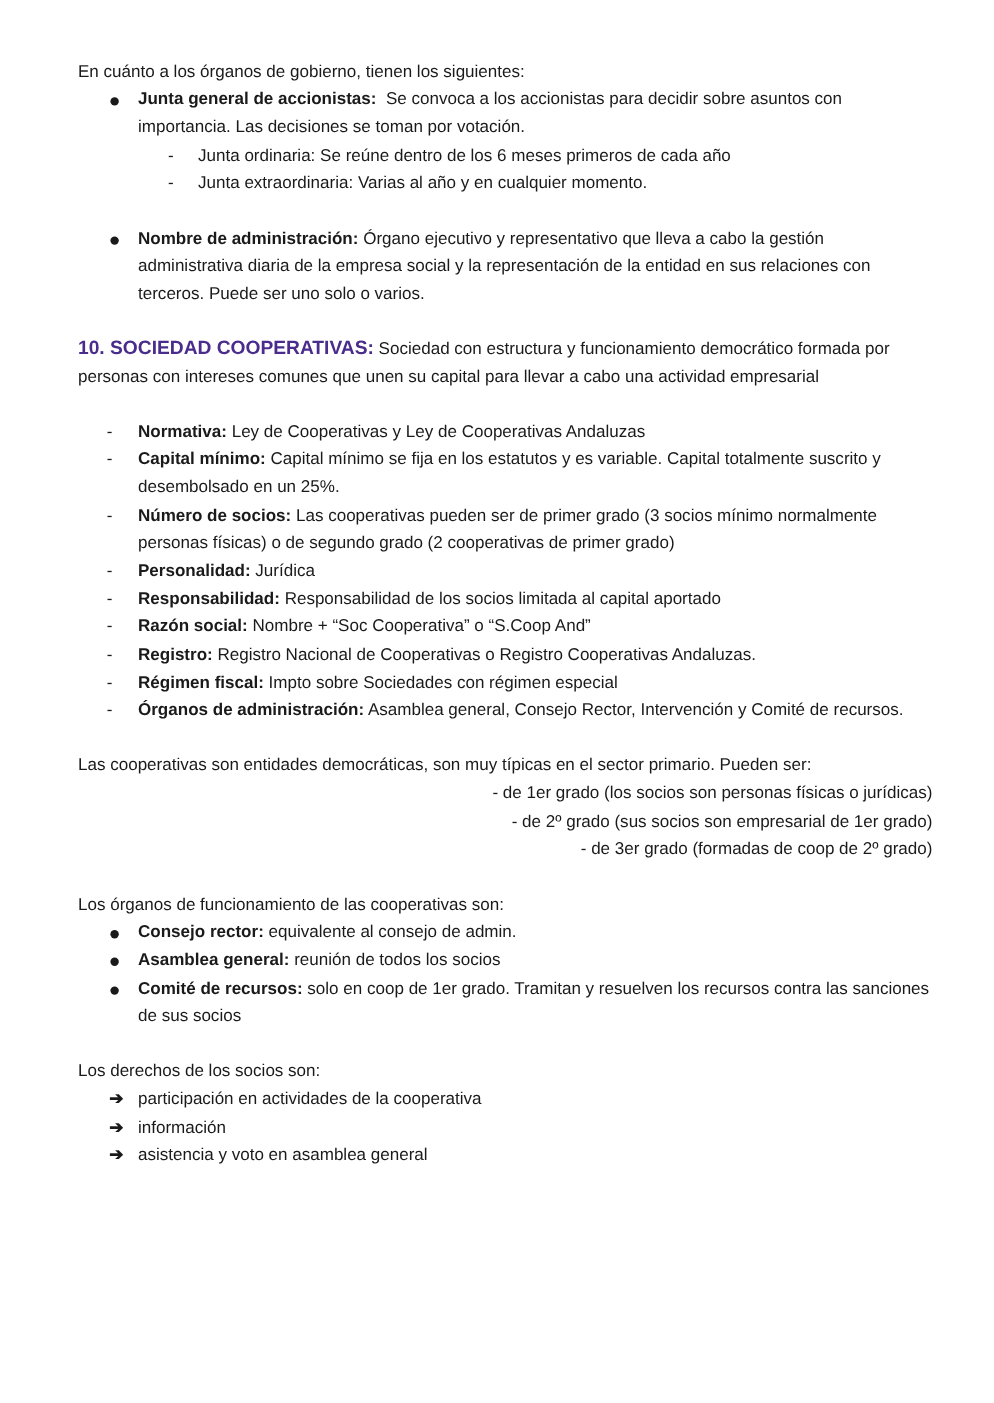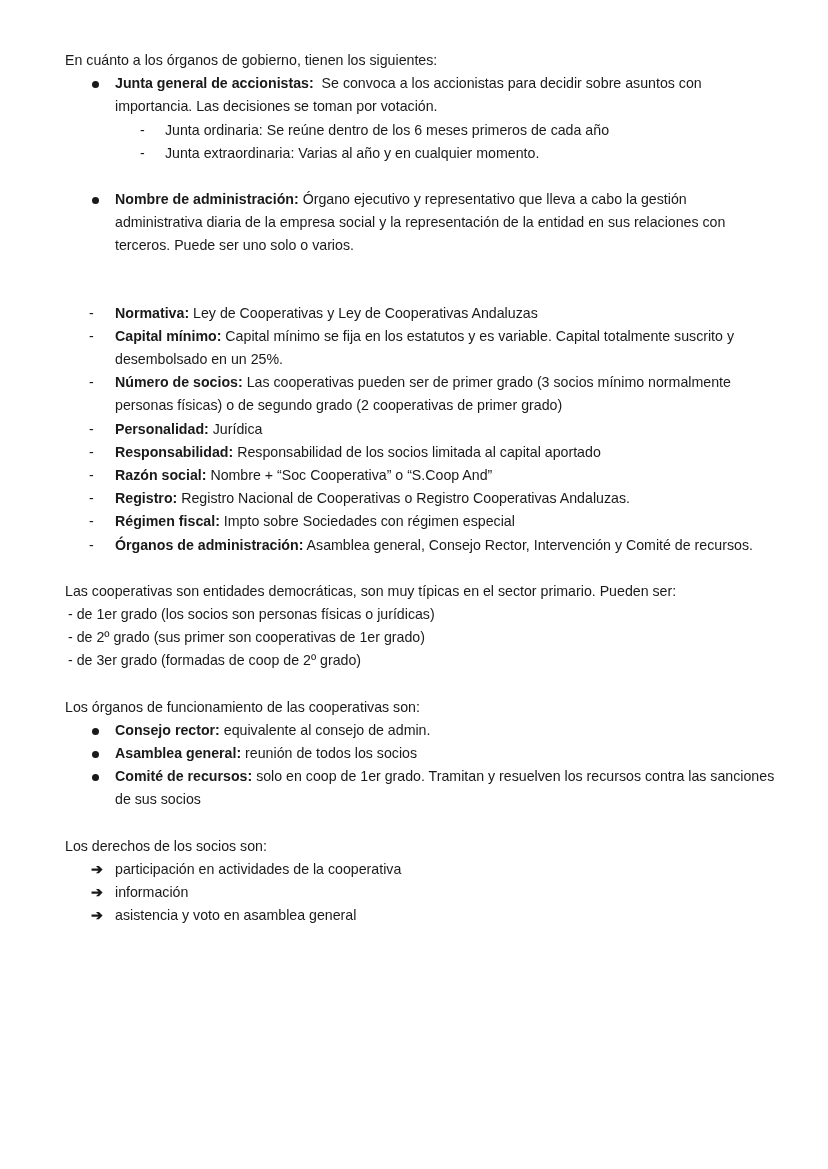--- a/index.html
+++ b/index.html
@@ -21,21 +21,21 @@
     }
     .dash-item { position: relative; padding-left: 50px; line-height: 23.2px; }
     .dash-item .marker { position: absolute; left: 24px; top: 0; }
     .sub-dash-item { position: relative; padding-left: 100px; line-height: 23.2px; }
     .sub-dash-item .marker { position: absolute; left: 75px; top: 0; }
     .arrow-item { position: relative; padding-left: 50px; line-height: 23.2px; }
     .arrow-item .marker { position: absolute; left: 26px; top: 0; font-weight: bold; }
     .heading {
       color: #4a2c8c; font-weight: bold; font-size: 16px;
     }
-    .grade-line { line-height: 23.2px; padding-left: 3px; }
+    .grade-line { line-height: 23.2px; padding-left: 3px; text-align: right; }
   </style>
 </head>
 <body>
 
 <div class="page">
 
   <div class="line">En cuánto a los órganos de gobierno, tienen los siguientes:</div>
   <ul class="bullet-list">
     <li class="bullet-item">
       <span class="marker"></span>
@@ -54,38 +54,41 @@
   </ul>
   <div class="gap"></div>
   <ul class="bullet-list">
     <li class="bullet-item">
       <span class="marker"></span>
       <b>Nombre de administración:</b><span> Órgano ejecutivo y representativo que lleva a cabo la gestión administrativa diaria de la empresa social y la representación de la entidad en sus relaciones con terceros. Puede ser uno solo o varios.</span>
     </li>
   </ul>
   <div class="gap" style="height:21px"></div>
 
+  <div class="p">
+    <span class="heading">10. SOCIEDAD COOPERATIVAS:</span><span> Sociedad con estructura y funcionamiento democrático formada por personas con intereses comunes que unen su capital para llevar a cabo una actividad empresarial</span>
+  </div>
   <div class="gap"></div>
 
   <ul class="dash-list">
     <li class="dash-item"><span class="marker">-</span><b>Normativa:</b><span> Ley de Cooperativas y Ley de Cooperativas Andaluzas</span></li>
     <li class="dash-item"><span class="marker">-</span><b>Capital mínimo:</b><span> Capital mínimo se fija en los estatutos y es variable. Capital totalmente suscrito y desembolsado en un 25%.</span></li>
     <li class="dash-item"><span class="marker">-</span><b>Número de socios:</b><span> Las cooperativas pueden ser de primer grado (3 socios mínimo normalmente personas físicas) o de segundo grado (2 cooperativas de primer grado)</span></li>
     <li class="dash-item"><span class="marker">-</span><b>Personalidad:</b><span> Jurídica</span></li>
     <li class="dash-item"><span class="marker">-</span><b>Responsabilidad:</b><span> Responsabilidad de los socios limitada al capital aportado</span></li>
     <li class="dash-item"><span class="marker">-</span><b>Razón social:</b><span> Nombre + “Soc Cooperativa” o “S.Coop And”</span></li>
     <li class="dash-item"><span class="marker">-</span><b>Registro:</b><span> Registro Nacional de Cooperativas o Registro Cooperativas Andaluzas.</span></li>
     <li class="dash-item"><span class="marker">-</span><b>Régimen fiscal:</b><span> Impto sobre Sociedades con régimen especial</span></li>
     <li class="dash-item"><span class="marker">-</span><b>Órganos de administración:</b><span> Asamblea general, Consejo Rector, Intervención y Comité de recursos.</span></li>
   </ul>
   <div class="gap"></div>
 
   <div class="line">Las cooperativas son entidades democráticas, son muy típicas en el sector primario. Pueden ser:</div>
   <div class="grade-line">- de 1er grado (los socios son personas físicas o jurídicas)</div>
-  <div class="grade-line">- de 2º grado (sus primer son cooperativas de 1er grado)</div>
+  <div class="grade-line">- de 2º grado (sus socios son empresarial de 1er grado)</div>
   <div class="grade-line">- de 3er grado (formadas de coop de 2º grado)</div>
   <div class="gap"></div>
 
   <div class="line">Los órganos de funcionamiento de las cooperativas son:</div>
   <ul class="bullet-list">
     <li class="bullet-item"><span class="marker"></span><b>Consejo rector:</b><span> equivalente al consejo de admin.</span></li>
     <li class="bullet-item"><span class="marker"></span><b>Asamblea general:</b><span> reunión de todos los socios</span></li>
     <li class="bullet-item"><span class="marker"></span><b>Comité de recursos:</b><span> solo en coop de 1er grado. Tramitan y resuelven los recursos contra las sanciones de sus socios</span></li>
   </ul>
   <div class="gap"></div>

